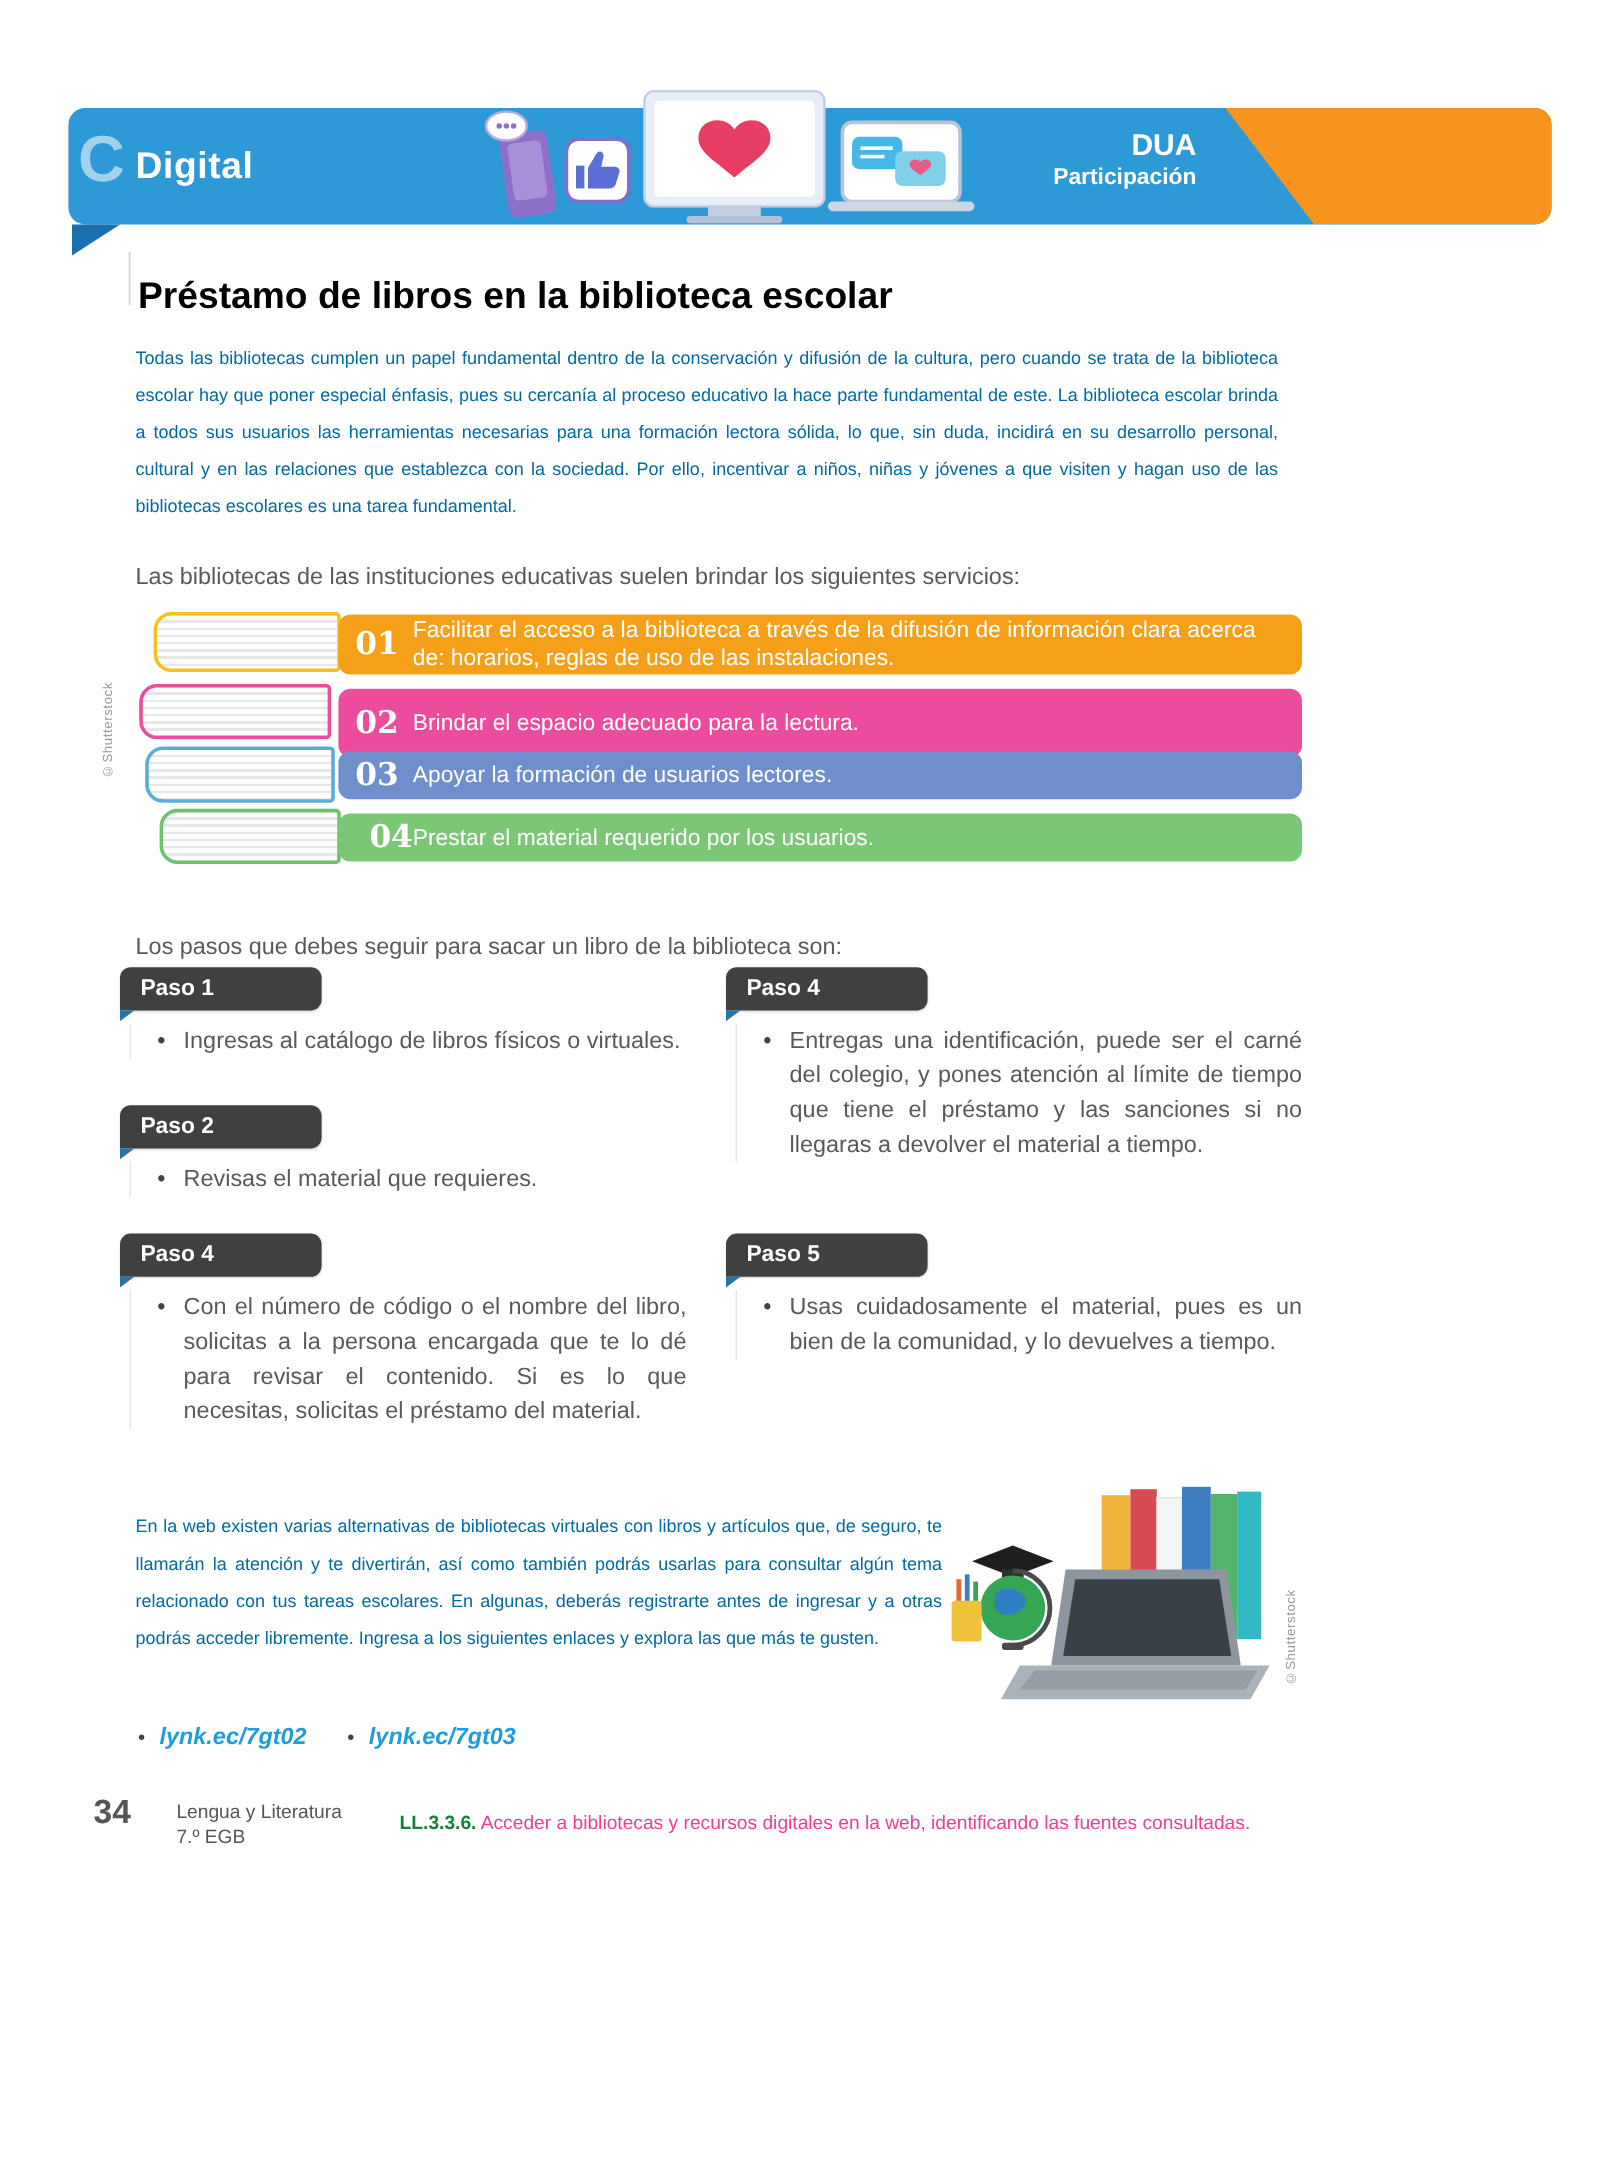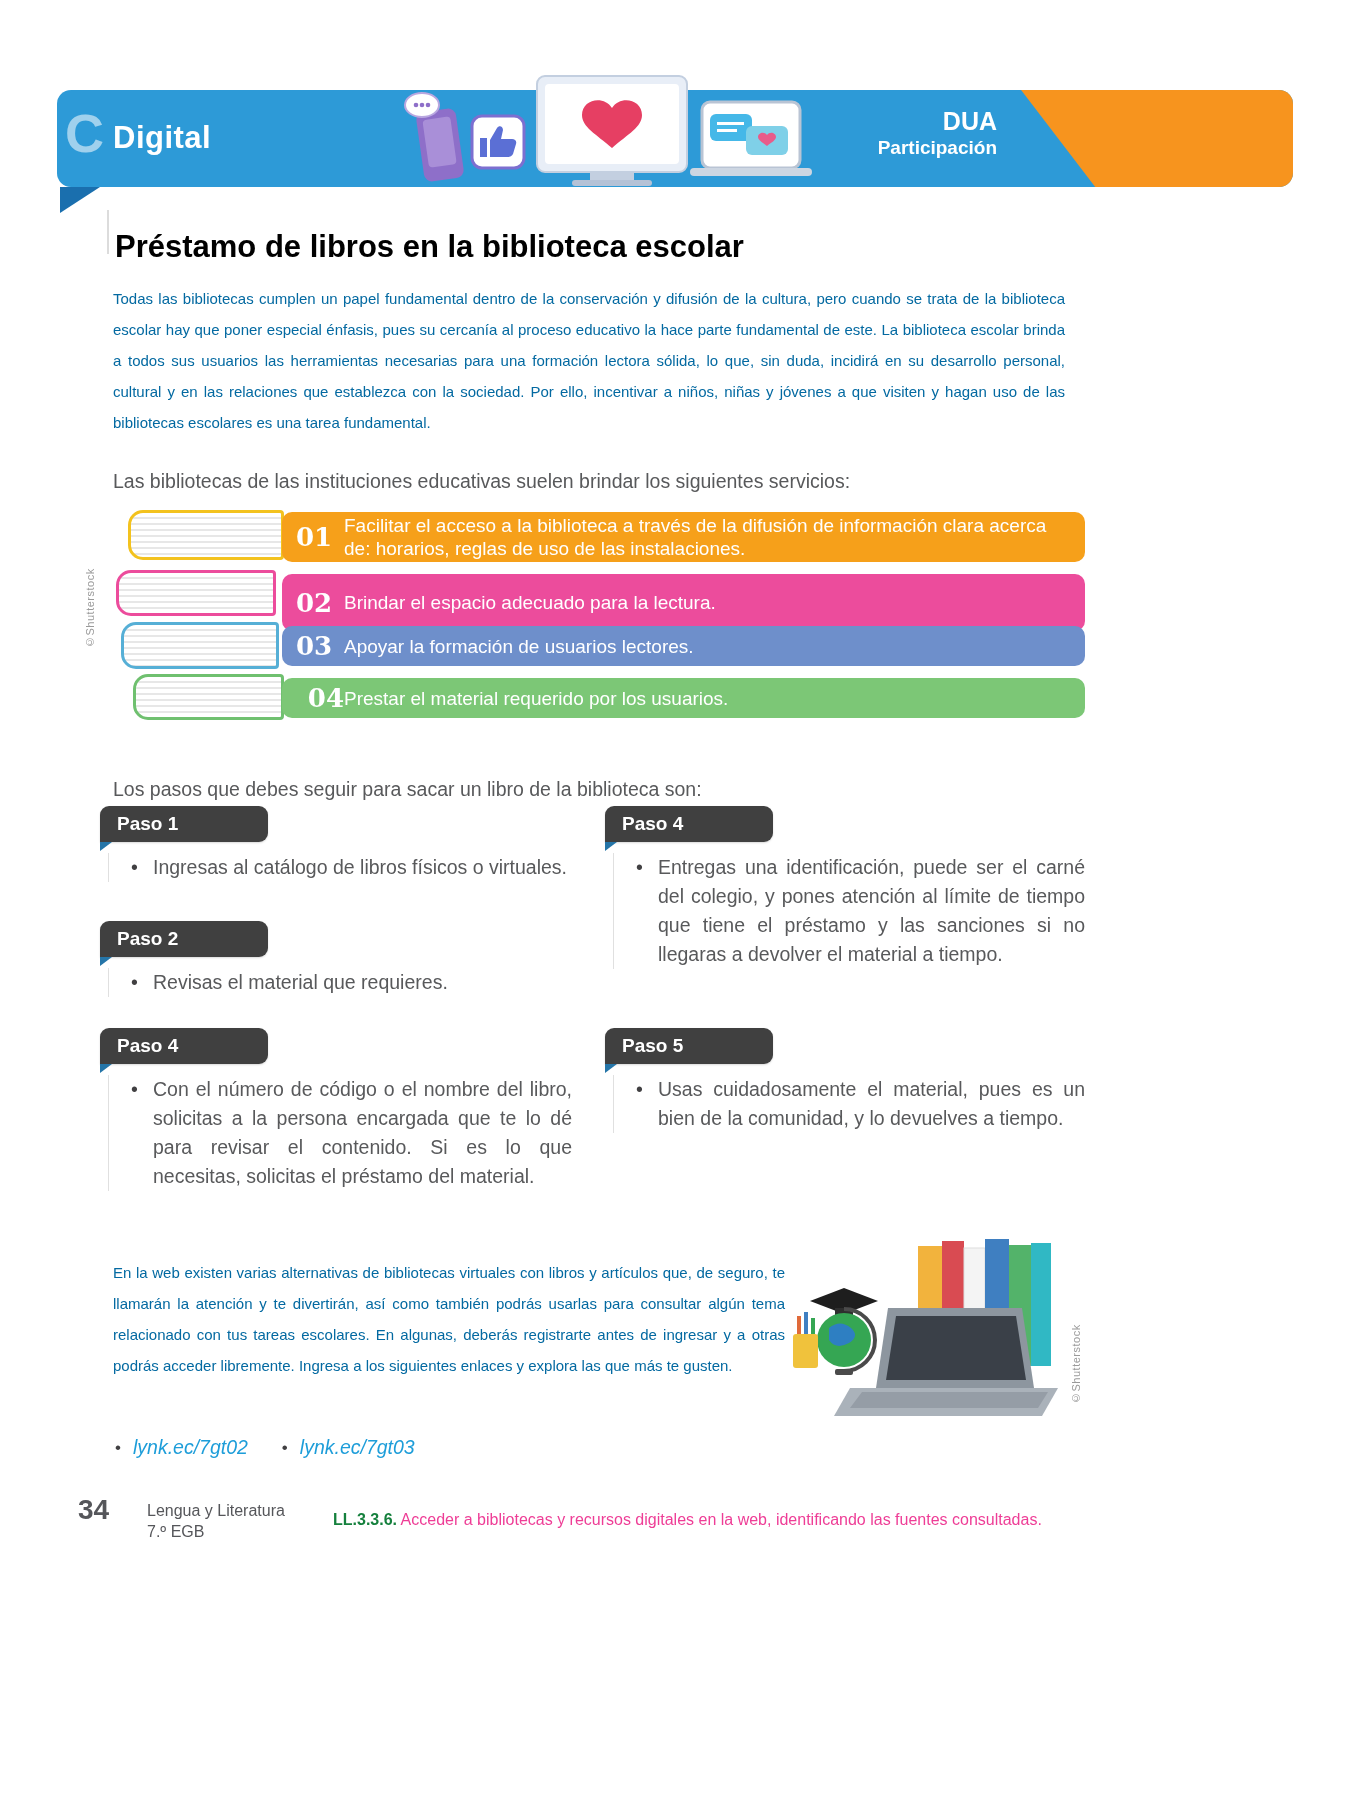--- a/index.html
+++ b/index.html
@@ -40,21 +40,21 @@
   .step-tab{position:relative;display:inline-block;width:168px;height:36px;line-height:36px;background:#404040;color:#fff;font-size:19px;font-weight:bold;padding-left:17px;box-sizing:border-box;border-radius:9px 9px 9px 0;box-shadow:0 1px 2px rgba(0,0,0,.15);}
   .step-tab::after{content:"";position:absolute;left:0;top:100%;width:0;height:0;border-top:9px solid #2575A8;border-right:12px solid transparent;}
   .step-body{margin-left:8px;margin-top:11px;border-left:1px solid #e0e0e0;padding-left:22px;}
   .bullet-row{display:flex;font-size:19.5px;line-height:29px;color:#58595b;}
   .bullet-dot{width:22px;flex:none;color:#414042;}
   .bullet-text{flex:1;text-align:justify;}
 
   
   .links{position:absolute;left:115px;top:1436px;font-size:19.5px;display:flex;align-items:center;gap:12px;}
   .links .lb{color:#414042;font-size:17px;}
-  .links a{color:#1D9DD9;font-weight:normal;font-style:italic;text-decoration:none;margin-right:22px;}
+  .links a{color:#1D9DD9;font-weight:bold;font-style:italic;text-decoration:none;margin-right:22px;}
 
   
   .lib-illus{position:absolute;left:792px;top:1236px;}
 
   
   .f-num{position:absolute;left:78px;top:1494px;font-size:28px;font-weight:bold;color:#55565a;}
   .f-subj{position:absolute;left:147px;top:1500px;font-size:16px;line-height:21px;color:#55565a;}
   .f-std{position:absolute;left:333px;top:1511px;font-size:16px;}
   .f-code{font-weight:bold;color:#15803d;}
   .f-desc{color:#EE3D96;}

